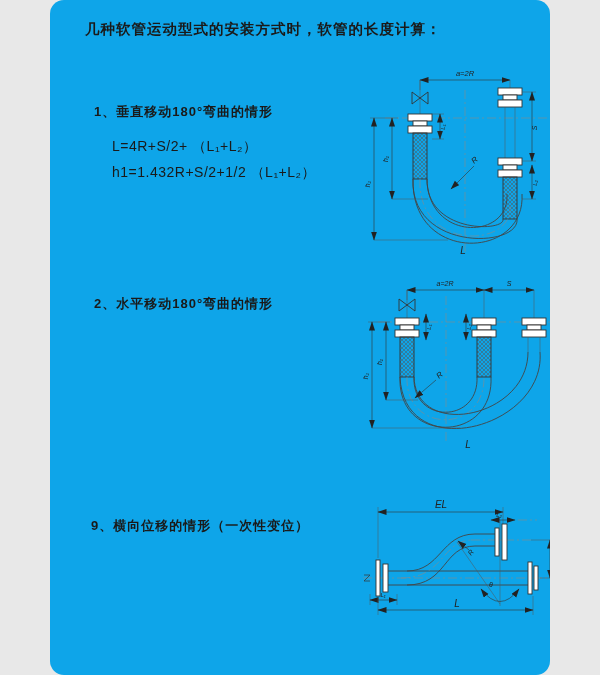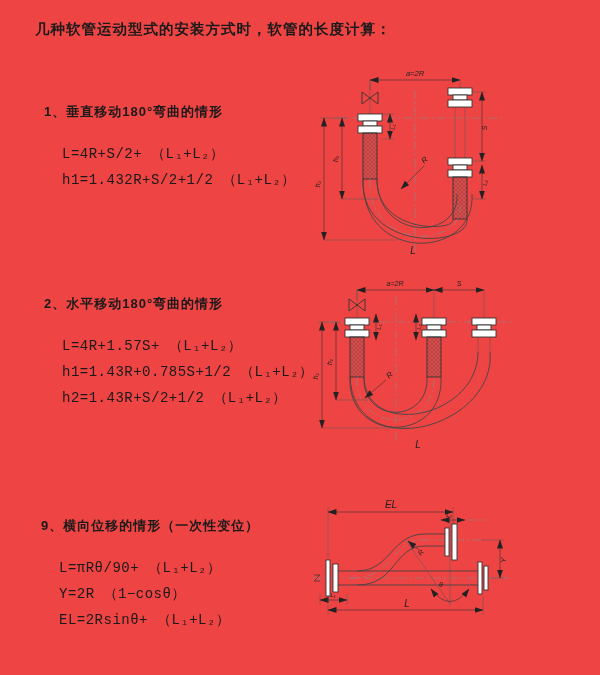--- a/index.html
+++ b/index.html
@@ -1,27 +1,27 @@
 <!DOCTYPE html>
 <html><head>
 <meta charset="utf-8">
 <style>
   html,body{margin:0;padding:0;background:#e8e8e8;}
   .page{
-    position:relative;width:600px;height:675px;background:#ef4444;
+    position:relative;width:500px;height:675px;background:#0ea5e9;
     font-family:"Liberation Sans","DejaVu Sans",sans-serif;color:#1c1c1c;
-    overflow:hidden;margin:0 auto;
+    overflow:hidden;margin:0 auto;border-radius:14px;
   }
   .doc-title{
     position:absolute;left:35px;top:20px;font-size:14.5px;font-weight:700;
     letter-spacing:1px;color:#1a1a1a;
   }
   .section{position:absolute;}
   .sec-heading{font-size:13px;font-weight:700;letter-spacing:1px;color:#1a1a1a;}
-  .formulas{margin-top:20px;margin-left:18px;font-family:Liberation Mono, monospace;}
+  .formulas{margin-top:12px;margin-left:18px;}
   .formula{font-size:14px;line-height:26px;letter-spacing:.5px;color:#1a1a1a;white-space:pre;}
   .sec-1{left:44px;top:103px;}
   .sec-2{left:44px;top:295px;}
   .sec-3{left:41px;top:517px;}
   .diagram{position:absolute;font-style:italic;}
   .d1{left:300px;top:66px;}
   .d2{left:300px;top:276px;}
   .d3{left:295px;top:490px;}
   svg{display:block;}
   svg text{font-family:"Liberation Sans","DejaVu Sans",sans-serif;fill:#222;}
@@ -42,34 +42,24 @@
   <div class="section sec-1">
     <div class="sec-heading">1、垂直移动180°弯曲的情形</div>
     <div class="formulas">
       <div class="formula">L=4R+S/2+ （L₁+L₂）</div>
       <div class="formula">h1=1.432R+S/2+1/2 （L₁+L₂）</div>
     </div>
   </div>
 
   <div class="section sec-2">
     <div class="sec-heading">2、水平移动180°弯曲的情形</div>
-    <div class="formulas">
-      <div class="formula">L=4R+1.57S+ （L₁+L₂）</div>
-      <div class="formula">h1=1.43R+0.785S+1/2 （L₁+L₂）</div>
-      <div class="formula">h2=1.43R+S/2+1/2 （L₁+L₂）</div>
-    </div>
   </div>
 
   <div class="section sec-3">
     <div class="sec-heading">9、横向位移的情形（一次性变位）</div>
-    <div class="formulas">
-      <div class="formula">L=πRθ/90+ （L₁+L₂）</div>
-      <div class="formula">Y=2R （1−cosθ）</div>
-      <div class="formula">EL=2Rsinθ+ （L₁+L₂）</div>
-    </div>
   </div>
 
   <div class="diagram d1">
     <svg width="300" height="192" viewBox="0 0 300 192">
       <defs>
         <pattern id="bz1" patternUnits="userSpaceOnUse" width="4" height="4">
           <path d="M0,4 L4,0 M0,0 L4,4" stroke="#555" stroke-width="0.5"></path>
         </pattern>
         <marker id="ar1" markerWidth="10" markerHeight="8" refX="8.5" refY="3" orient="auto-start-reverse" markerUnits="userSpaceOnUse">
           <path d="M0,0 L9,3 L0,6 Z" fill="#222"></path>

